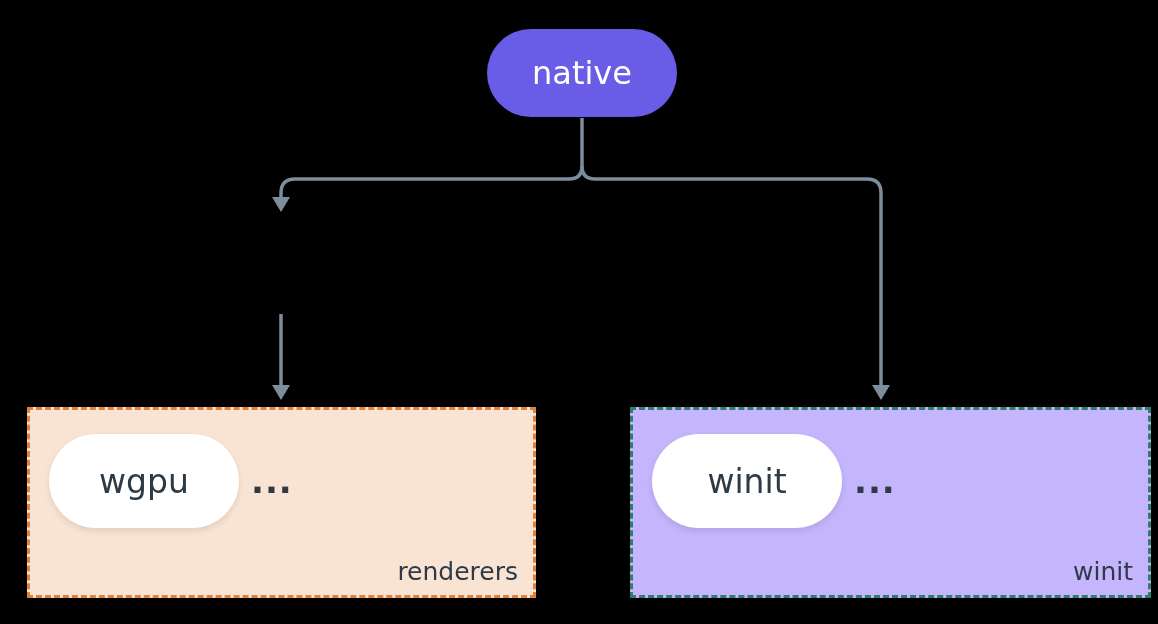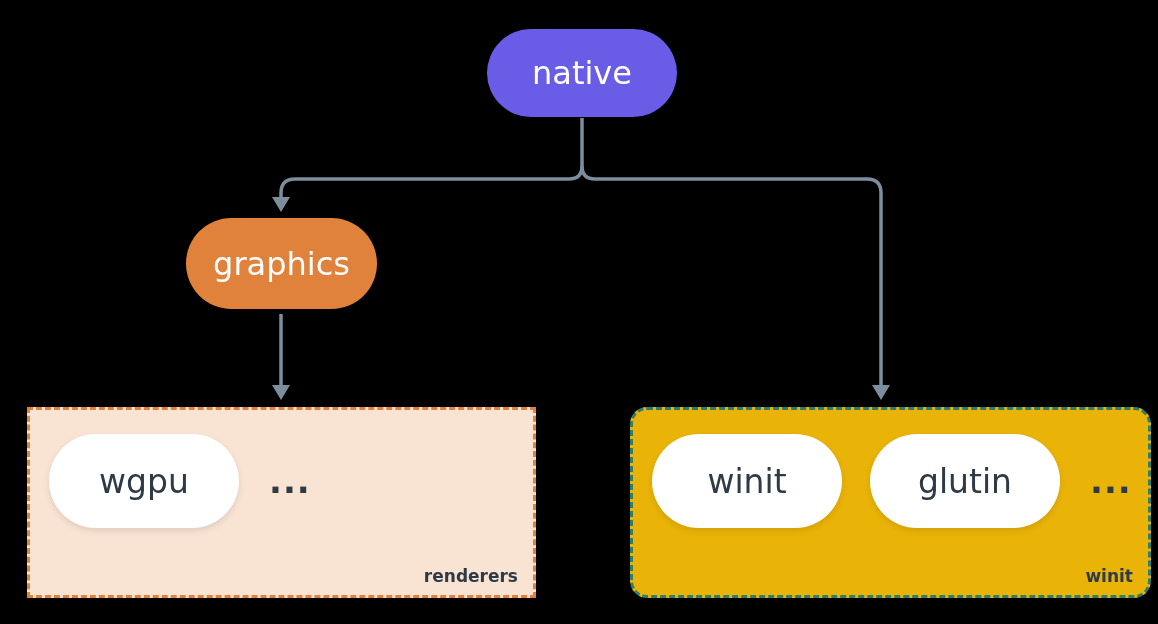--- a/index.html
+++ b/index.html
@@ -54,28 +54,27 @@
   }
   .group-renderers {
     left: 27px;
     width: 509px;
     background: #f9e4d4;
     border-color: #e0823c;
   }
   .group-shells {
     left: 630px;
     width: 521px;
-    background: #eab308;
+    background: #c4b5fd;
     border-color: #2f7d6d;
-    border-radius: 17px;
   }
   .pill-row {
     display: flex;
     align-items: center;
-    gap: 28px;
+    gap: 10px;
     padding: 24px 0 0 19px;
   }
   .pill {
     width: 190px;
     height: 94px;
     background: #ffffff;
     border-radius: 47px;
     display: flex;
     align-items: center;
     justify-content: center;
@@ -88,22 +87,21 @@
     font-size: 34px;
     font-weight: 600;
     letter-spacing: 1px;
     padding-left: 2px;
   }
   .group-label {
     position: absolute;
     right: 15px;
     bottom: 9px;
     color: #2e3b47;
-    font-size: 17px;
-    font-weight: bold;
+    font-size: 25px;
   }
 </style>
 </head>
 <body>
 
 <div class="canvas">
 
   <svg class="connectors" width="1158" height="624" viewBox="0 0 1158 624">
 
     <path d="M 582 118 L 582 166 Q 582 179 569 179 L 295 179 Q 281 179 281 193 L 281 198" fill="none" stroke="#7c8d9d" stroke-width="3.5"></path>
@@ -113,40 +111,34 @@
     <polygon points="881,400 872,385 890,385" fill="#7c8d9d"></polygon>
 
     <path d="M 281 314 L 281 386" fill="none" stroke="#7c8d9d" stroke-width="3.5"></path>
     <polygon points="281,400 272,385 290,385" fill="#7c8d9d"></polygon>
   </svg>
 
   <div class="node node-native">
     <span>native</span>
   </div>
 
-  <div class="node node-graphics">
-    <span>graphics</span>
-  </div>
 
   <div class="group group-renderers">
     <div class="pill-row">
       <div class="pill">
         <span>wgpu</span>
       </div>
       <div class="ellipsis">...</div>
     </div>
     <div class="group-label">renderers</div>
   </div>
 
   <div class="group group-shells">
     <div class="pill-row">
       <div class="pill">
         <span>winit</span>
       </div>
-      <div class="pill">
-        <span>glutin</span>
-      </div>
       <div class="ellipsis">...</div>
     </div>
     <div class="group-label">winit</div>
   </div>
 
 </div>
 
 </body></html>

